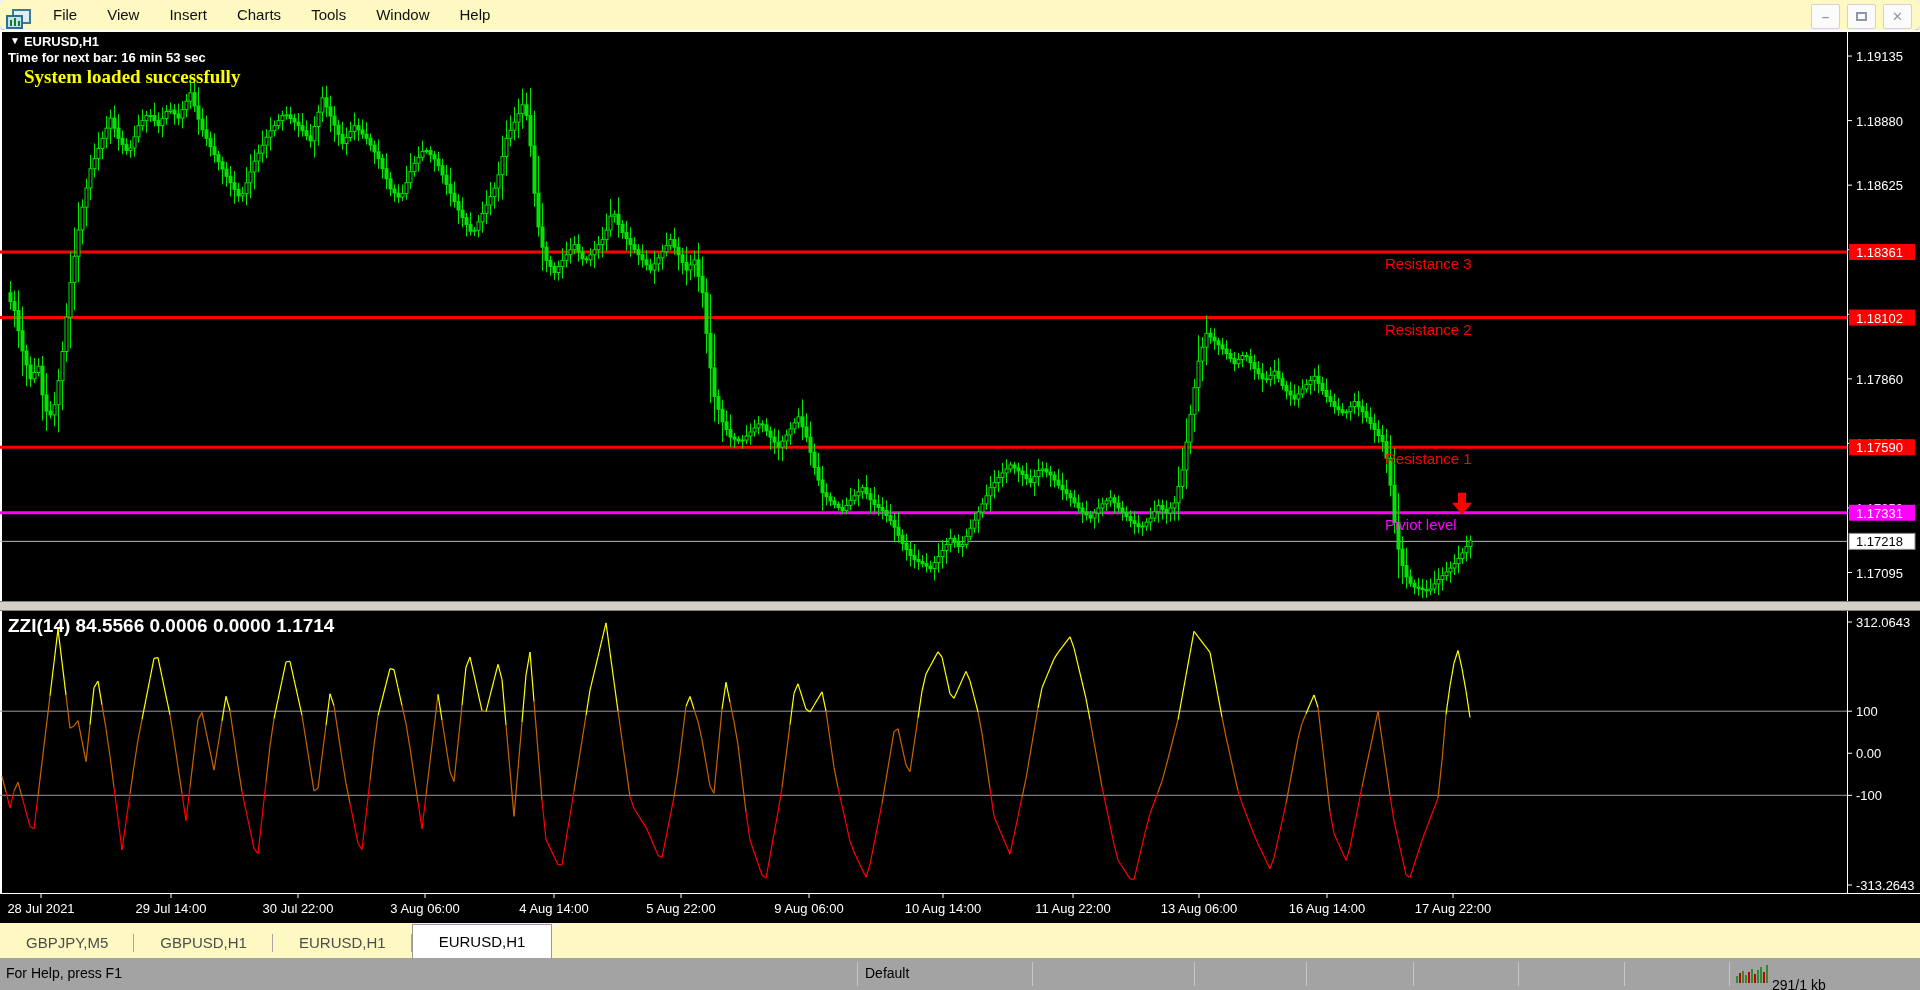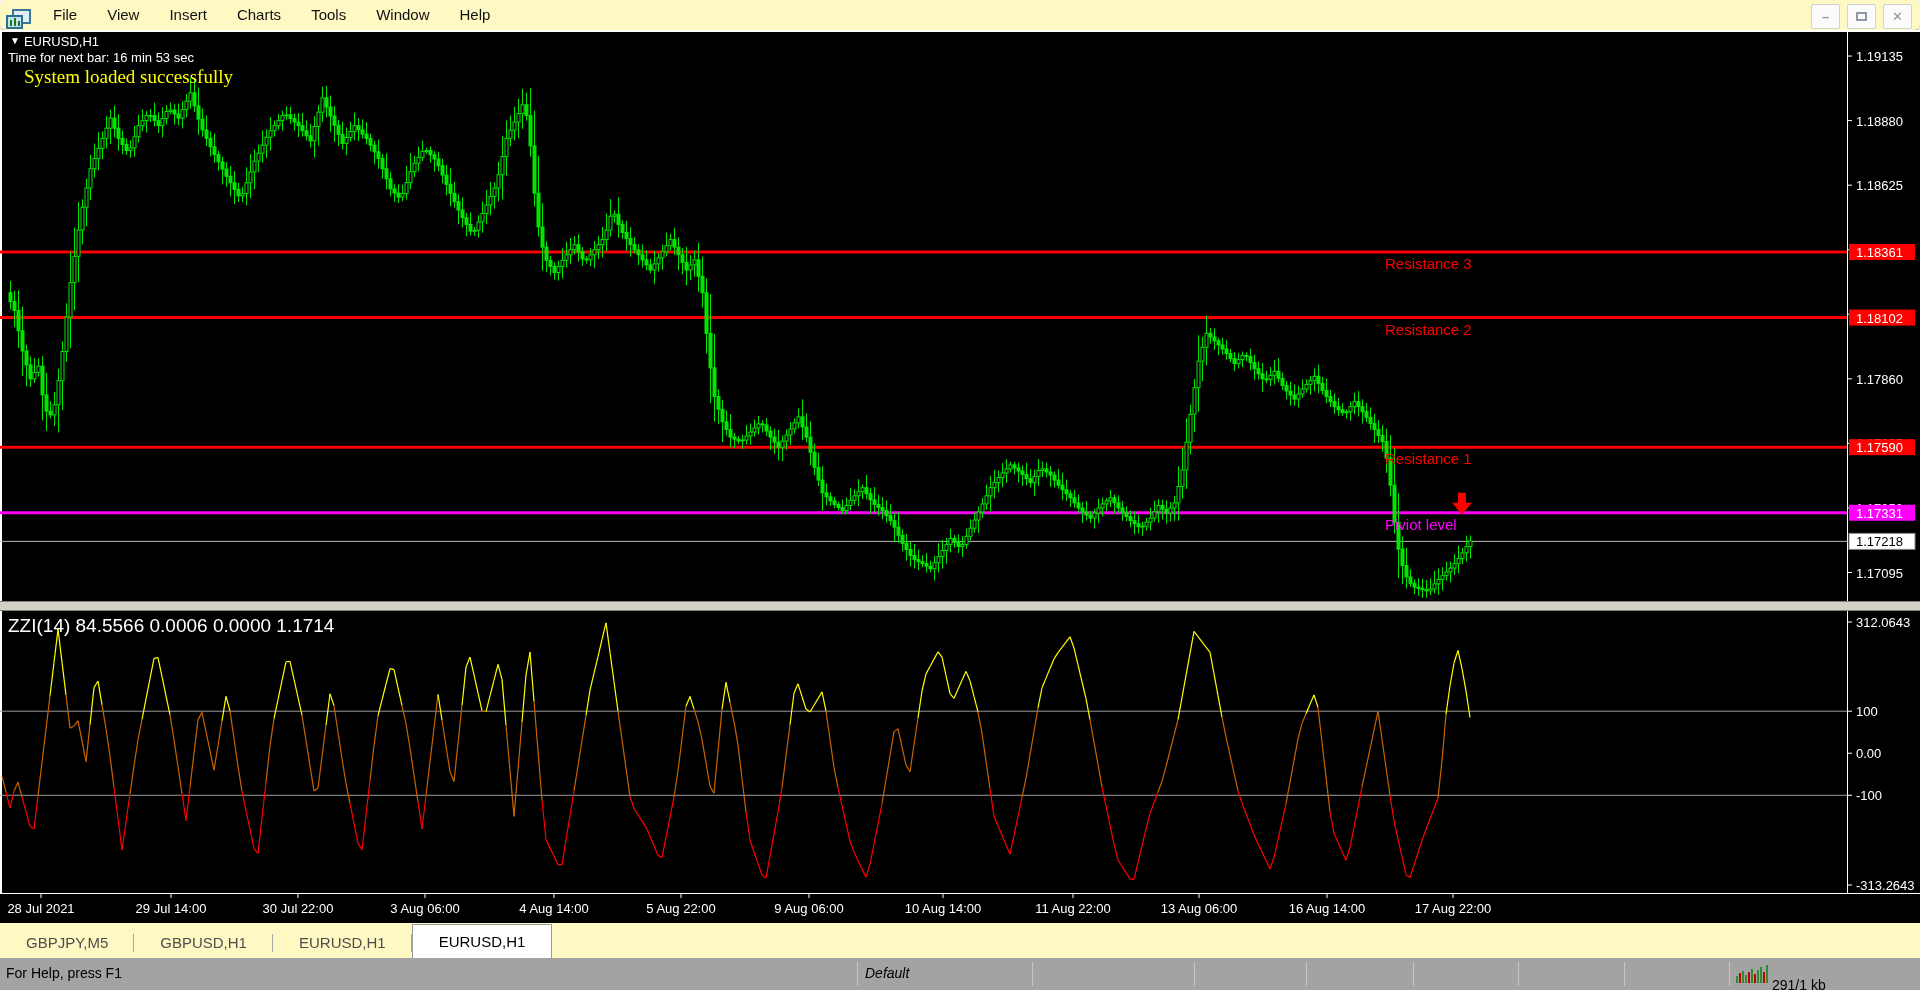--- a/index.html
+++ b/index.html
@@ -12,37 +12,37 @@
   .menu-item{padding:0 15px;font-size:15px;color:#111;height:30px;line-height:30px;cursor:default;}
   .win-controls{position:absolute;right:8px;top:4px;display:flex;gap:7px;}
   .win-btn{width:27px;height:23px;background:#fbfbfb;border:1px solid #d2d2d2;border-radius:2px;
            display:flex;align-items:center;justify-content:center;color:#8d97a8;font-size:13px;font-weight:bold;}
   .restore-glyph{position:relative;width:11px;height:9px;}
   .restore-glyph .b{position:absolute;border:2px solid #8d97a8;width:7px;height:5px;background:#fbfbfb;}
   .restore-glyph .b1{right:0;top:0;}
   .restore-glyph .b2{left:0;bottom:0;}
   
   .chartwrap{position:absolute;left:0;top:30px;width:1920px;height:893px;background:#000;}
-  .overlay{position:absolute;color:#fff;white-space:nowrap;}
+  .overlay{position:absolute;color:#fff;white-space:nowrap;font-weight:bold;}
   #symbol-header{left:10px;top:4px;font-size:13px;}
   #nextbar-text{left:8px;top:20px;font-size:13px;}
   #system-msg{left:24px;top:36px;font-size:19px;color:#ffff00;font-family:"Liberation Serif","DejaVu Serif",serif;}
   #zzi-label{left:8px;top:585px;font-size:19px;}
   .tri{display:inline-block;font-size:10px;vertical-align:2px;margin-right:4px;}
   
   .tabbar{position:absolute;left:0;top:923px;width:1920px;height:35px;background:#fef9c3;
           display:flex;align-items:flex-end;border-bottom:1px solid #cfcfcf;}
   .tab{font-size:15px;color:#4d4d4d;padding:0 26px;height:30px;line-height:30px;position:relative;}
   .tab.sep::after{content:"";position:absolute;right:0;top:6px;height:18px;width:1px;background:#a6a6a6;}
   .tab.active{background:#fff;color:#000;border:1px solid #9a9a9a;border-bottom:none;height:33px;line-height:33px;z-index:2;}
   
   .statusbar{position:absolute;left:0;top:958px;width:1920px;height:32px;background:#a3a3a3;font-size:14px;color:#000;padding-left:24px;}
   .statusbar .cellline{position:absolute;top:4px;height:24px;width:1px;background:#c6c6c6;}
   #status-help{position:absolute;left:6px;top:7px;}
-  #status-profile{position:absolute;left:865px;top:7px;font-style:italic;}
+  #status-profile{position:absolute;left:865px;top:7px;}
   #traffic{position:absolute;left:1736px;top:5px;display:flex;align-items:flex-end;height:20px;}
   #traffic-text{position:absolute;left:1772px;top:7px;margin-top:12px;}
   svg{display:block;}
 </style>
 </head>
 <body>
 
 <div class="app">
 
   <div class="menubar">

